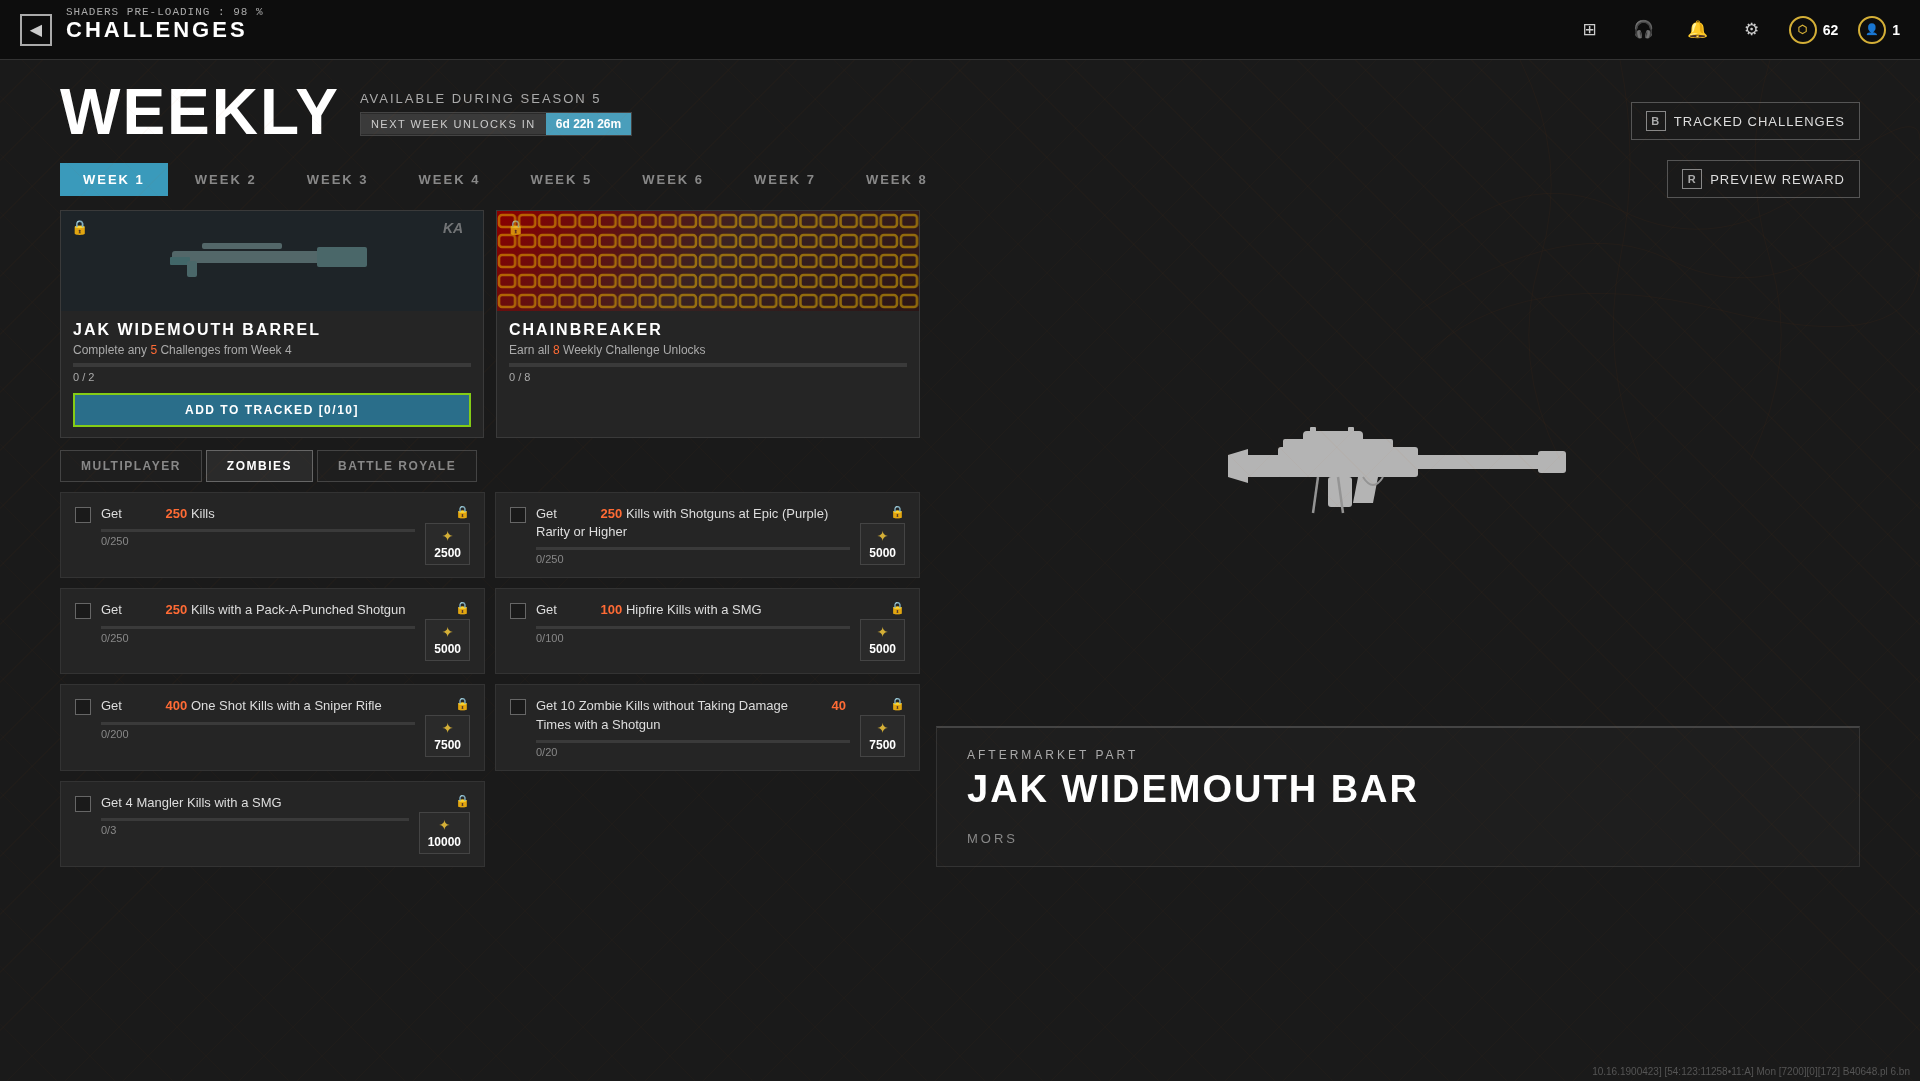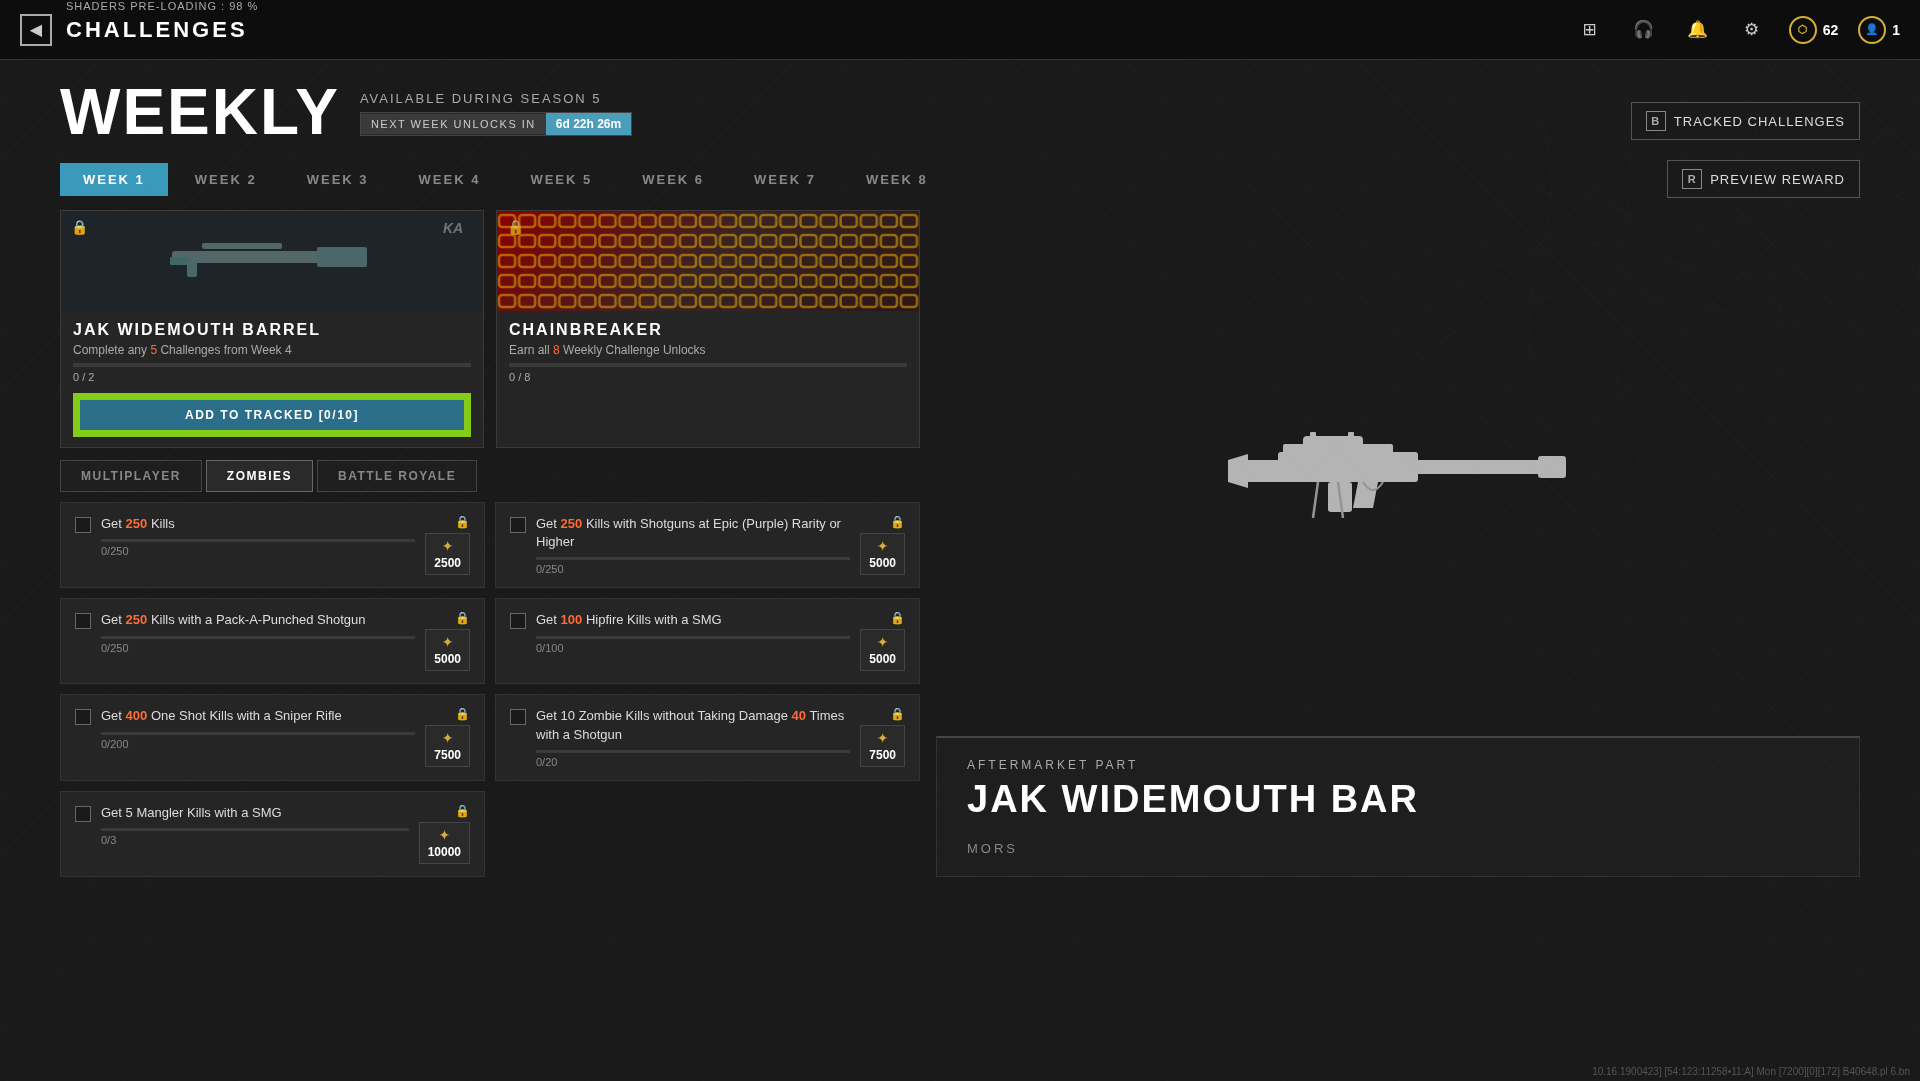--- a/index.html
+++ b/index.html
@@ -57,25 +57,26 @@
     .topbar-title {
       font-size: 22px;
       font-weight: 900;
       letter-spacing: 3px;
       color: #fff;
       text-transform: uppercase;
     }
 
     .shader-preload {
       position: absolute;
-      top: 0;
+      top: 6px;
       left: 66px;
       font-size: 11px;
       color: #aaa;
       letter-spacing: 1px;
+      font-family: Liberation Mono, monospace;
     }
 
     .topbar-right {
       margin-left: auto;
       display: flex;
       align-items: center;
       gap: 20px;
     }
 
     .topbar-badge {
@@ -315,21 +316,21 @@
 
     .progress-text {
       font-size: 11px;
       color: #aaa;
     }
 
     .add-tracked-btn {
       margin: 0 12px 10px 12px;
       padding: 8px;
       background: #2a6e8a;
-      border: 7px solid #84cc16;
+      border: 2px solid #84cc16;
       text-align: center;
       font-size: 12px;
       letter-spacing: 1.5px;
       color: #fff;
       cursor: pointer;
       text-transform: uppercase;
       font-weight: bold;
     }
 
     
@@ -391,20 +392,21 @@
     .challenge-desc {
       font-size: 13px;
       color: #ddd;
       margin-bottom: 6px;
       line-height: 1.4;
     }
 
     .challenge-desc .highlight {
       color: #ff6b35;
       font-weight: bold;
+      margin-left: 40px;
     }
 
     .challenge-progress-bar {
       height: 3px;
       background: #3a3a3a;
       margin-bottom: 3px;
     }
 
     .challenge-progress-fill {
       height: 100%;
@@ -780,21 +782,21 @@
           <div class="xp-badge">
             <div class="xp-badge-icon">✦</div>
             <div class="xp-amount">7500</div>
           </div>
         </div>
       </div>
 
       <div class="challenge-item">
         <div class="challenge-checkbox"></div>
         <div class="challenge-content">
-          <div class="challenge-desc">Get 5 Mangler Kills with a SMG</div>
+          <div class="challenge-desc">Get 4 Mangler Kills with a SMG</div>
           <div class="challenge-progress-bar">
             <div class="challenge-progress-fill" style="width:0%"></div>
           </div>
           <div class="challenge-progress-text">0/3</div>
         </div>
         <div class="challenge-right">
           <span class="challenge-lock">🔒</span>
           <div class="xp-badge">
             <div class="xp-badge-icon">✦</div>
             <div class="xp-amount">10000</div>

